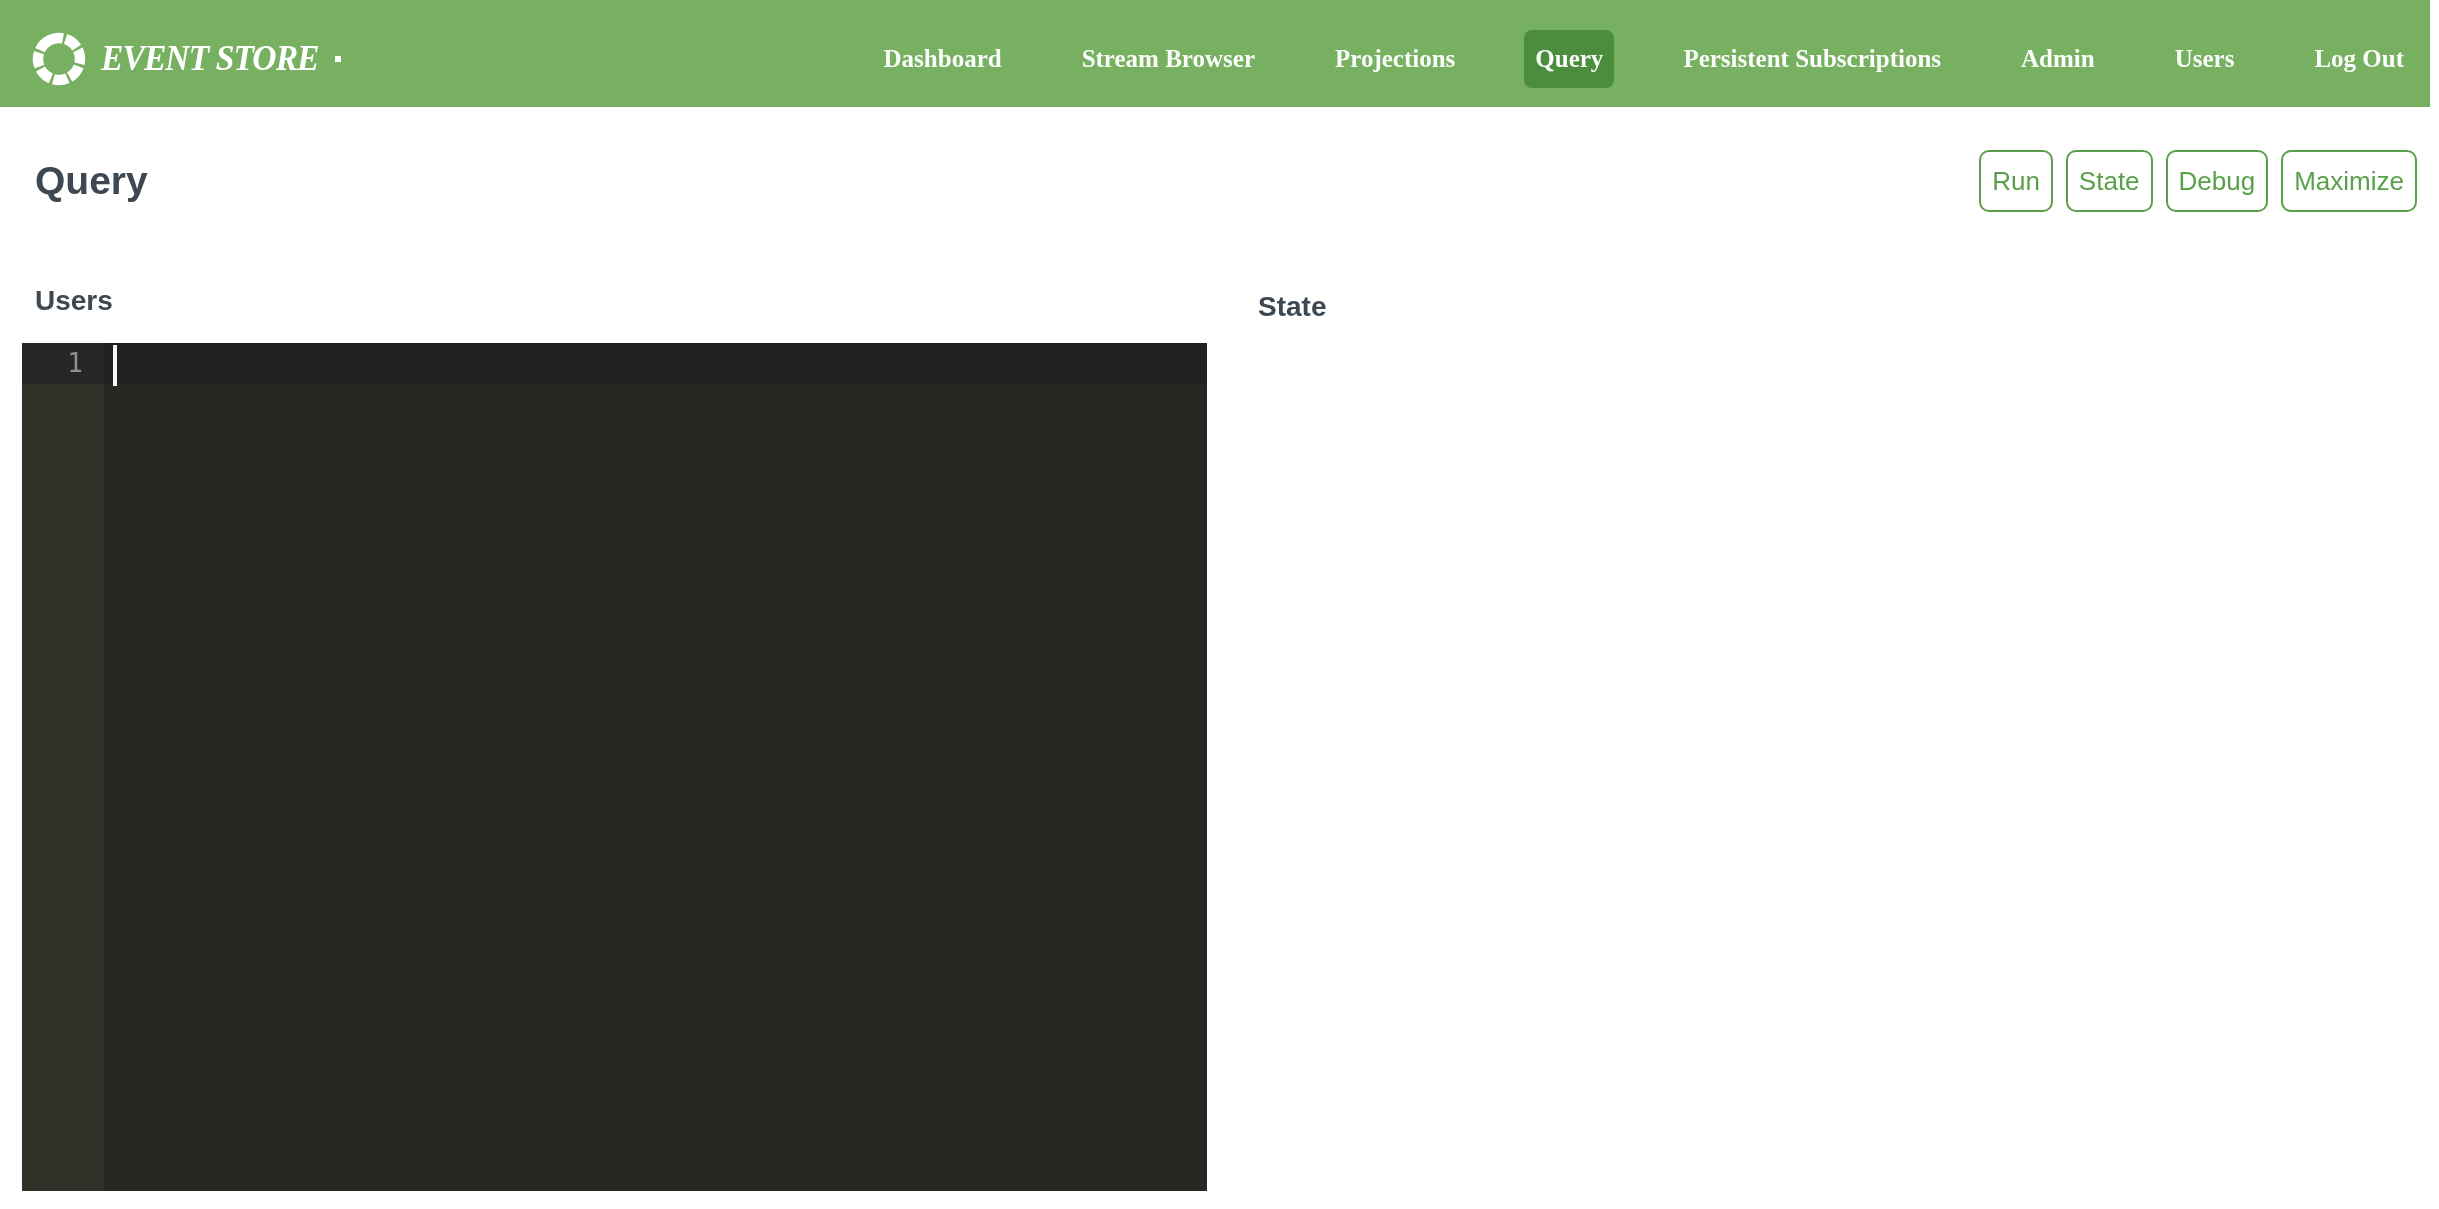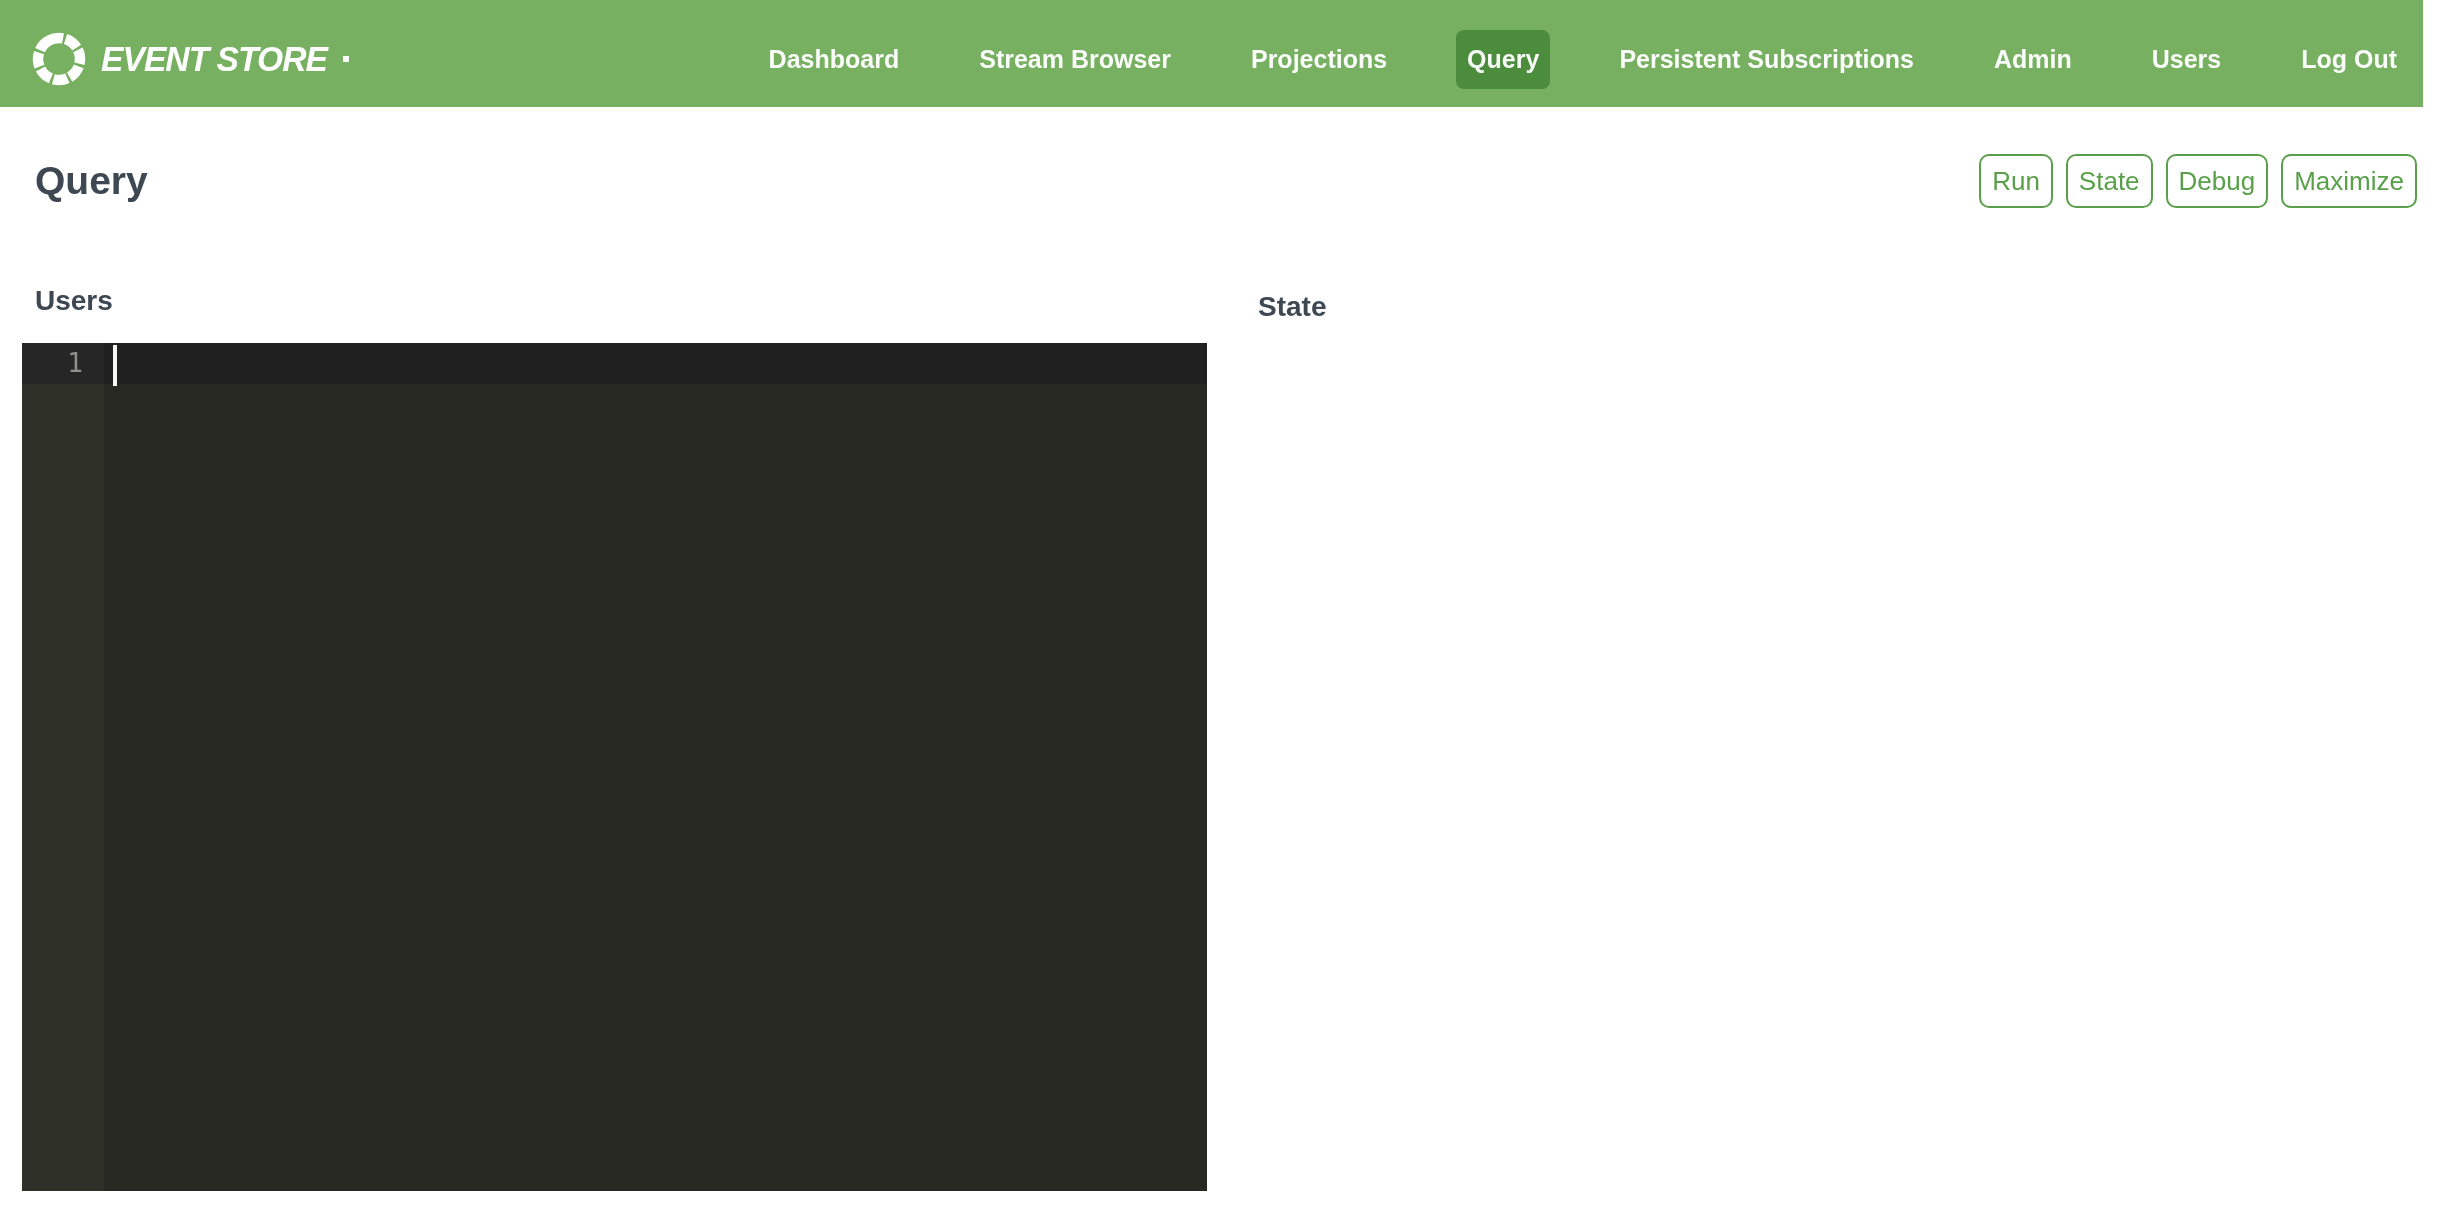--- a/index.html
+++ b/index.html
@@ -6,25 +6,26 @@
   html, body {
     margin: 0; padding: 0;
     width: 2439px; height: 1209px;
     background: #ffffff;
     font-family: "Liberation Sans", sans-serif;
     overflow: hidden;
   }
 
   
   .navbar {
-    position: absolute; left: 0; top: 0; right: 16px;
+    position: absolute; left: 0; top: 0; right: 9px;
     height: 107px;
     background: var(--navbar-green, #76b060);
     display: flex; align-items: center;
     padding: 11px 6px 0 30px;
+    font-family: Liberation Serif, serif;
   }
   .brand { display: flex; align-items: center; gap: 13px; cursor: pointer; }
   .brand svg { display: block; }
   .brand-text {
     color: #ffffff;
     font-size: 35px;
     font-weight: 700;
     font-style: italic;
     letter-spacing: -1px;
     transform: scaleX(0.96);
@@ -62,21 +63,21 @@
     display: flex; align-items: center; justify-content: space-between;
     padding: 40px 22px 0 35px;
   }
   .page-title {
     margin: 0;
     font-size: 39px; font-weight: 700;
     color: var(--heading-slate, #3e4852);
   }
   .header-buttons { display: flex; gap: 13px; }
   .hbtn {
-    height: 54px;
+    height: 62px;
     padding: 0 11px;
     background: #ffffff;
     border: 2px solid var(--button-green, #5aa04b);
     border-radius: 10px;
     color: var(--button-green, #5aa04b);
     font-family: "Liberation Sans", sans-serif;
     font-size: 26px;
     cursor: pointer;
     white-space: nowrap;
   }

